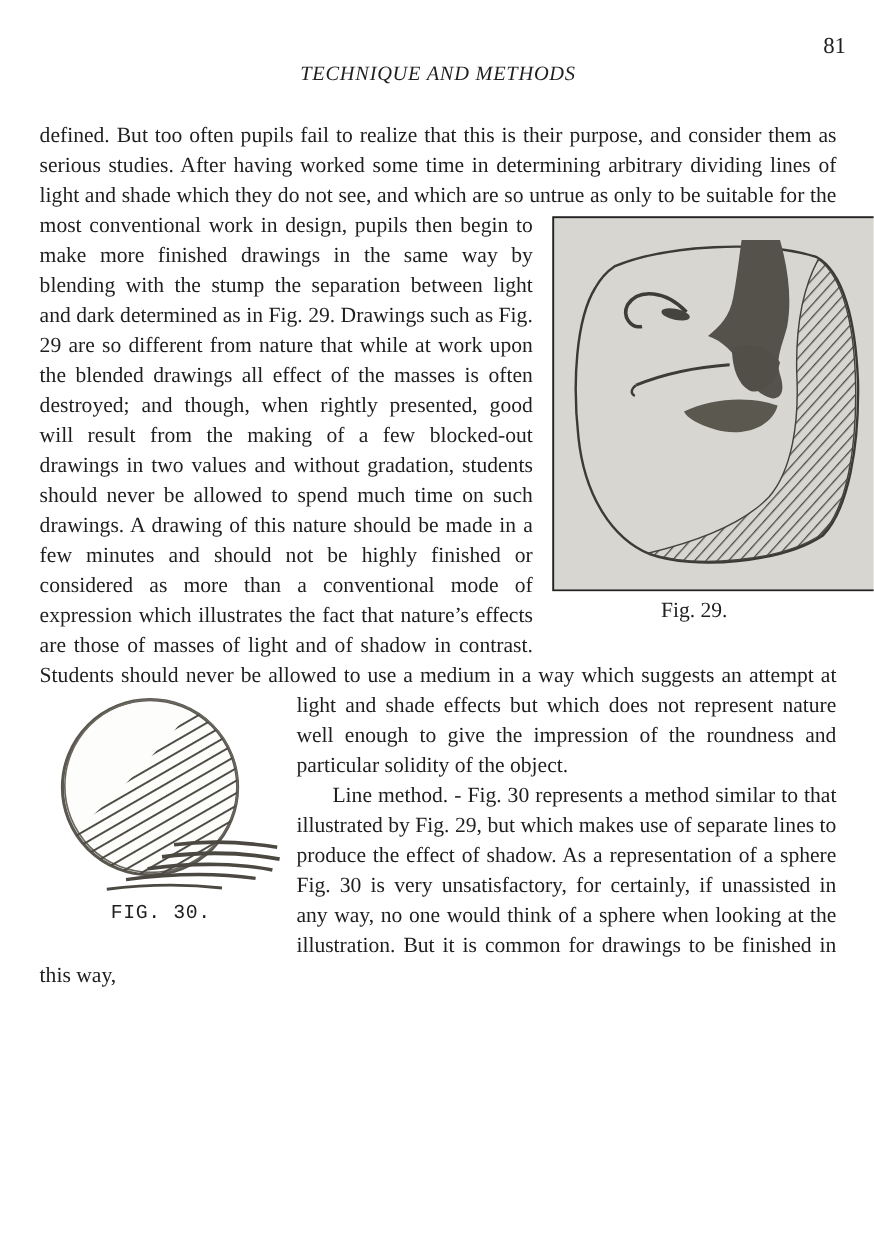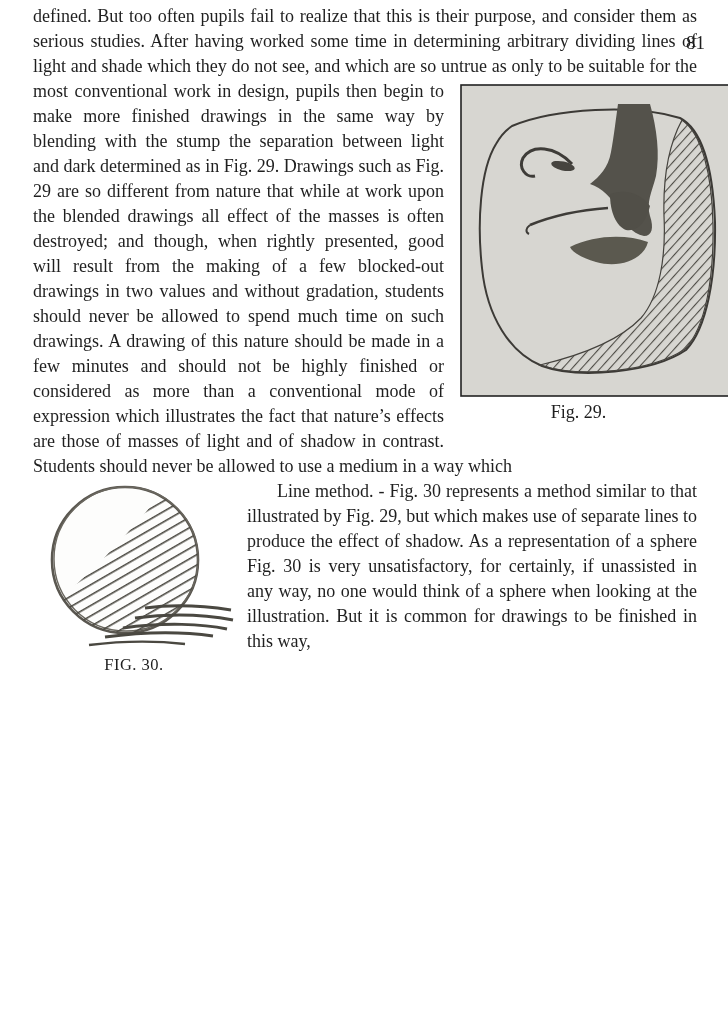--- a/index.html
+++ b/index.html
@@ -16,39 +16,40 @@
     font-size: 19px; line-height: 22px;
   }
   .running-title {
     padding-top: 52px;
     text-align: center;
     font-style: italic;
     font-size: 17px;
     letter-spacing: 0.6px;
     line-height: 20px;
   }
-  .body-text { margin-top: 4px; font-size: 18px; line-height: 25px; }
+  .body-text { margin-top: 28px; font-size: 18px; line-height: 25px; }
   .para { margin: 0; text-align: justify; hyphens: none; }
   .para-indent { text-indent: 30px; }
   .figure { display: block; }
   .figure svg { display: block; }
   .figure .caption { display: block; text-align: center; text-indent: 0; }
   .figure-29 { float: right; width: 237px; margin: 5px 0 20px 16px; }
   .figure-29 .caption { font-size: 18px; margin-top: 3px; line-height: 24px; }
-  .figure-30 { float: left; width: 202px; margin: 3px 12px 4px 0; }
+  .figure-30 { float: left; width: 202px; margin: 3px 12px 4px 0; font-family: Liberation Mono, monospace; }
   .figure-30 .caption { font-size: 16.5px; margin-top: 2px; line-height: 22px; letter-spacing: 0.5px; }
   b { font-weight: normal; }
 </style>
 </head>
 <body>
 
 <div class="page">
 
   <div class="page-number">81</div>
 
+  <div class="running-title">TECHNIQUE AND METHODS</div>
 
   <div class="body-text">
 
     <p class="para">
       <span>defined. But too often pupils fail to realize that this is their purpose, and consider them as serious studies. After having worked some time in determining arbitrary dividing lines of light and shade which they do not see, and which are so untrue</span>
 
       <span class="figure figure-29">
         <svg width="287" height="313" viewBox="0 0 287 313" xmlns="http://www.w3.org/2000/svg">
           <defs>
             <pattern id="h29" width="7" height="7" patternUnits="userSpaceOnUse" patternTransform="rotate(-48)">
@@ -99,18 +100,19 @@
 
           <path d="M112,126 C142,122 172,124 198,128" stroke="#4a4841" stroke-width="3" fill="none"></path>
           <path d="M102,136 C140,131 174,133 200,138" stroke="#4a4841" stroke-width="3.2" fill="none"></path>
           <path d="M90,146 C132,140 170,142 194,147" stroke="#4a4841" stroke-width="3" fill="none"></path>
           <path d="M72,155 C117,149 152,150 180,154" stroke="#4a4841" stroke-width="2.8" fill="none"></path>
           <path d="M56,163 C96,158 126,159 152,162" stroke="#4a4841" stroke-width="2.4" fill="none"></path>
         </svg>
         <span class="caption">FIG. 30.</span>
       </span>
 
+      <span>suggests an attempt at light and shade effects but which does not represent nature well enough to give the impression of the roundness and particular solidity of the object.</span>
     </p>
 
     <p class="para para-indent"><b>Line method.</b><span> - Fig. 30 represents a method similar to that illustrated by Fig. 29, but which makes use of separate lines to produce the effect of shadow. As a representation of a sphere Fig. 30 is very unsatisfactory, for certainly, if unassisted in any way, no one would think of a sphere when looking at the illustration. But it is common for drawings to be finished in this way,</span></p>
 
   </div>
 </div>
 
 </body></html>

